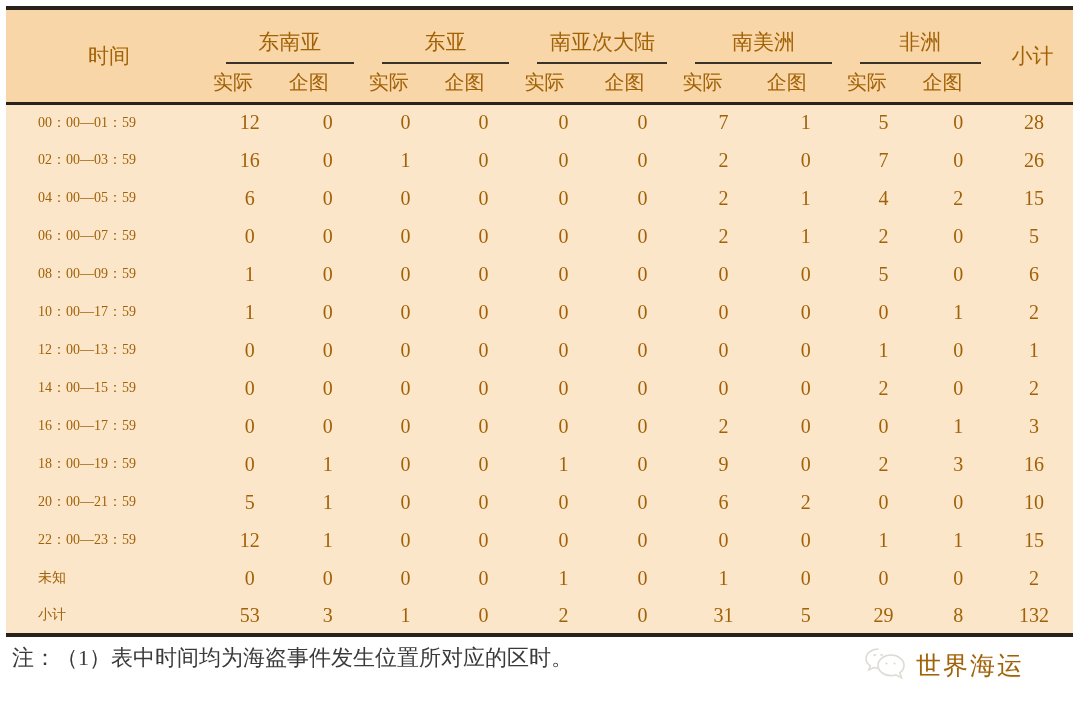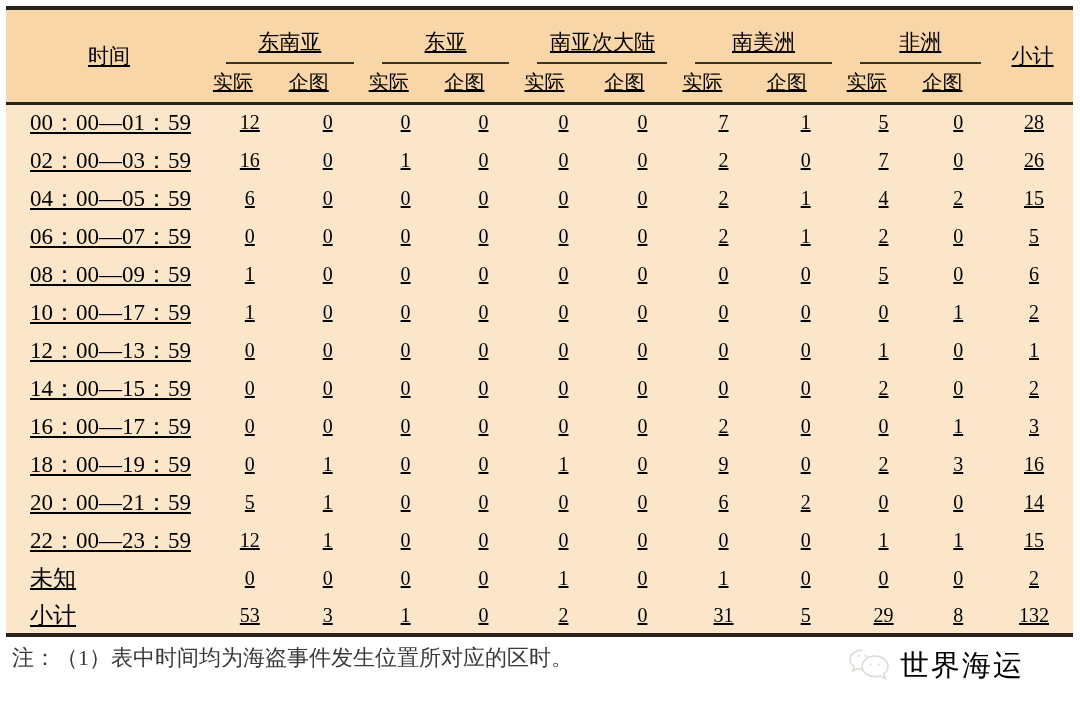--- a/index.html
+++ b/index.html
@@ -16,22 +16,21 @@
     position: absolute;
     left: 6px; top: 6px;
     width: 1067px;
   }
 
   table.data-table {
     width: 100%;
     border-collapse: collapse;
     border-top: 4px solid #29221a;
     border-bottom: 4px solid #29221a;
-    color: #000000;
-    text-decoration: underline;
+    color: #a16207;
   }
 
   thead {
     background: #f9d6a7;
     border-bottom: 3px solid #29221a;
   }
   tbody { background: #fbe6ca; }
 
   th { font-weight: normal; }
 
@@ -67,44 +66,44 @@
   }
 
   tbody td {
     height: 38px;
     font-size: 20px;
     text-align: center;
     vertical-align: middle;
   }
   .time-cell {
     text-align: left;
-    padding-left: 24px;
-    font-size: 23px;
+    padding-left: 32px;
+    font-size: 14px;
     white-space: nowrap;
   }
 
   .notes {
     position: absolute;
     left: 12px;
     top: 641px;
     font-size: 22px;
     color: #3a3a3a;
     line-height: 33px;
   }
   .note-line-2 { padding-left: 37px; }
 
   .watermark {
     position: absolute;
     right: 56px;
     top: 646px;
     display: flex;
     align-items: center;
     gap: 8px;
-    color: #000000;
-    font-size: 29px;
+    color: #a16207;
+    font-size: 25px;
     letter-spacing: 2px;
     white-space: nowrap;
     text-shadow: 0 1px 0 #f6f4f1;
     user-select: none;
   }
   .watermark svg { display: block; }
 </style>
 </head>
 <body>
 
@@ -303,21 +302,21 @@
           <td class="num-cell">5</td>
           <td class="num-cell">1</td>
           <td class="num-cell">0</td>
           <td class="num-cell">0</td>
           <td class="num-cell">0</td>
           <td class="num-cell">0</td>
           <td class="num-cell">6</td>
           <td class="num-cell">2</td>
           <td class="num-cell">0</td>
           <td class="num-cell">0</td>
-          <td class="num-cell">14</td>
+          <td class="num-cell">10</td>
         </tr>
         <tr>
           <td class="time-cell">22：00—23：59</td>
           <td class="num-cell">12</td>
           <td class="num-cell">1</td>
           <td class="num-cell">0</td>
           <td class="num-cell">0</td>
           <td class="num-cell">0</td>
           <td class="num-cell">0</td>
           <td class="num-cell">0</td>

